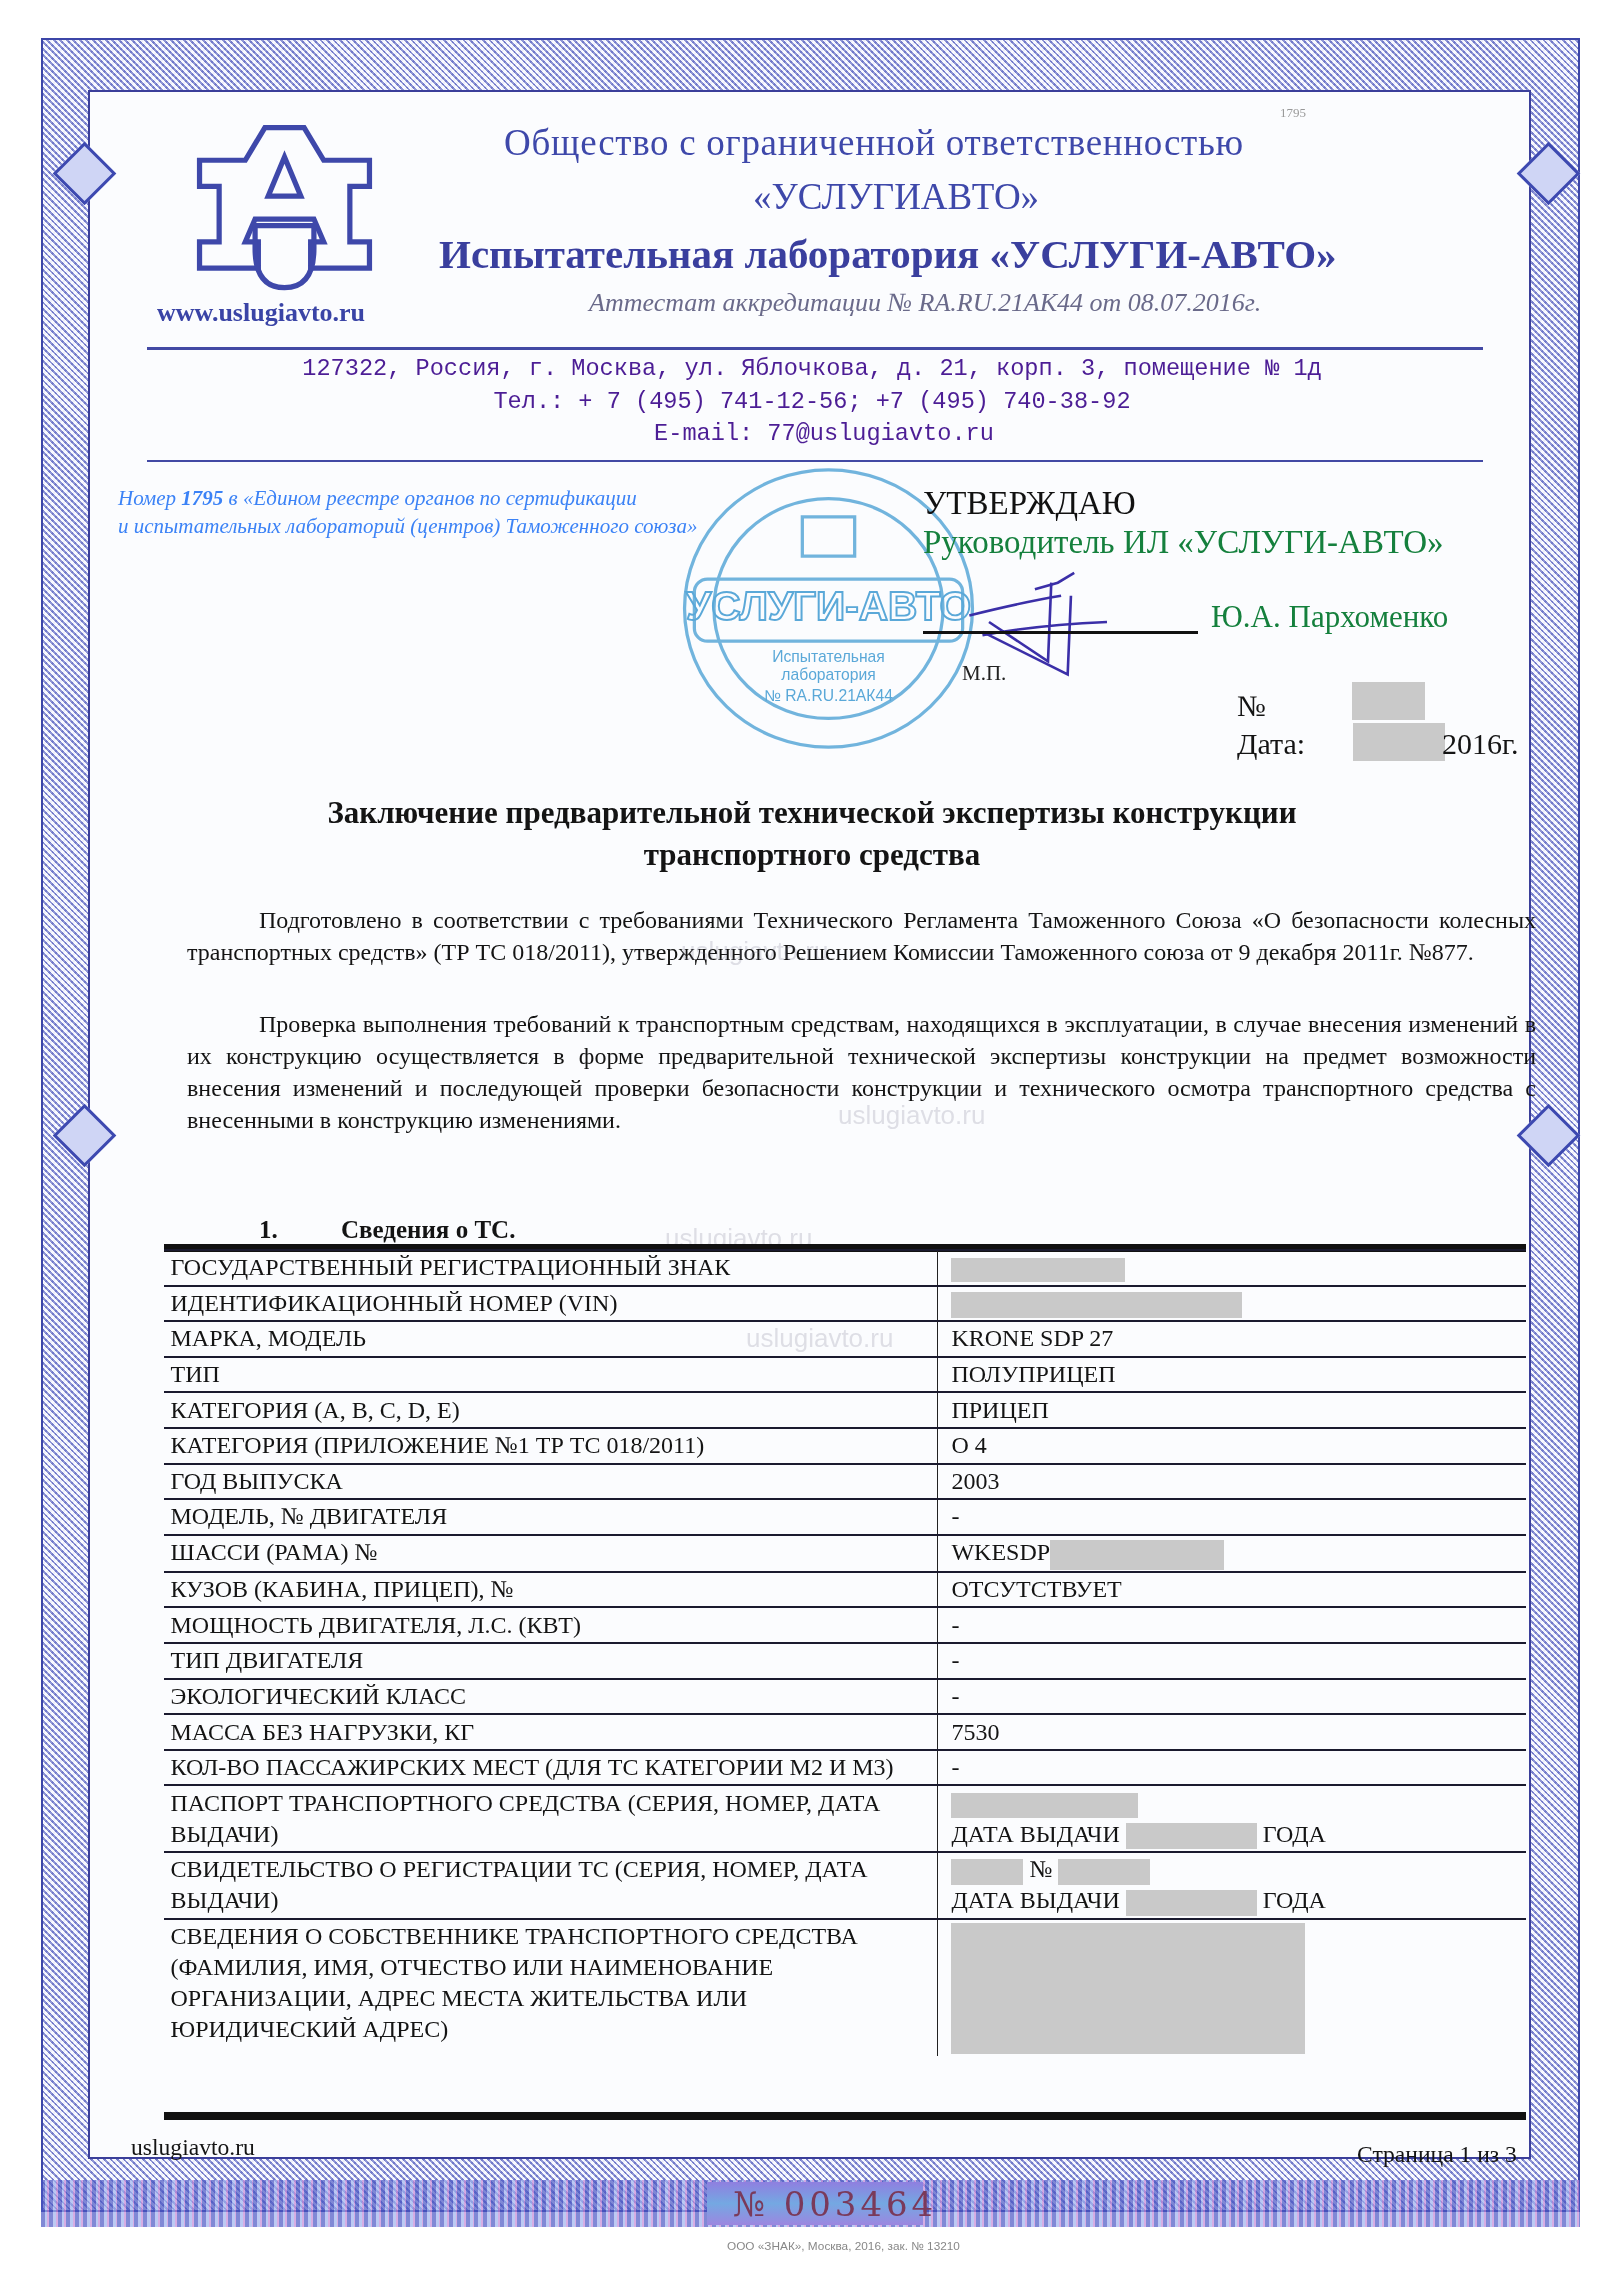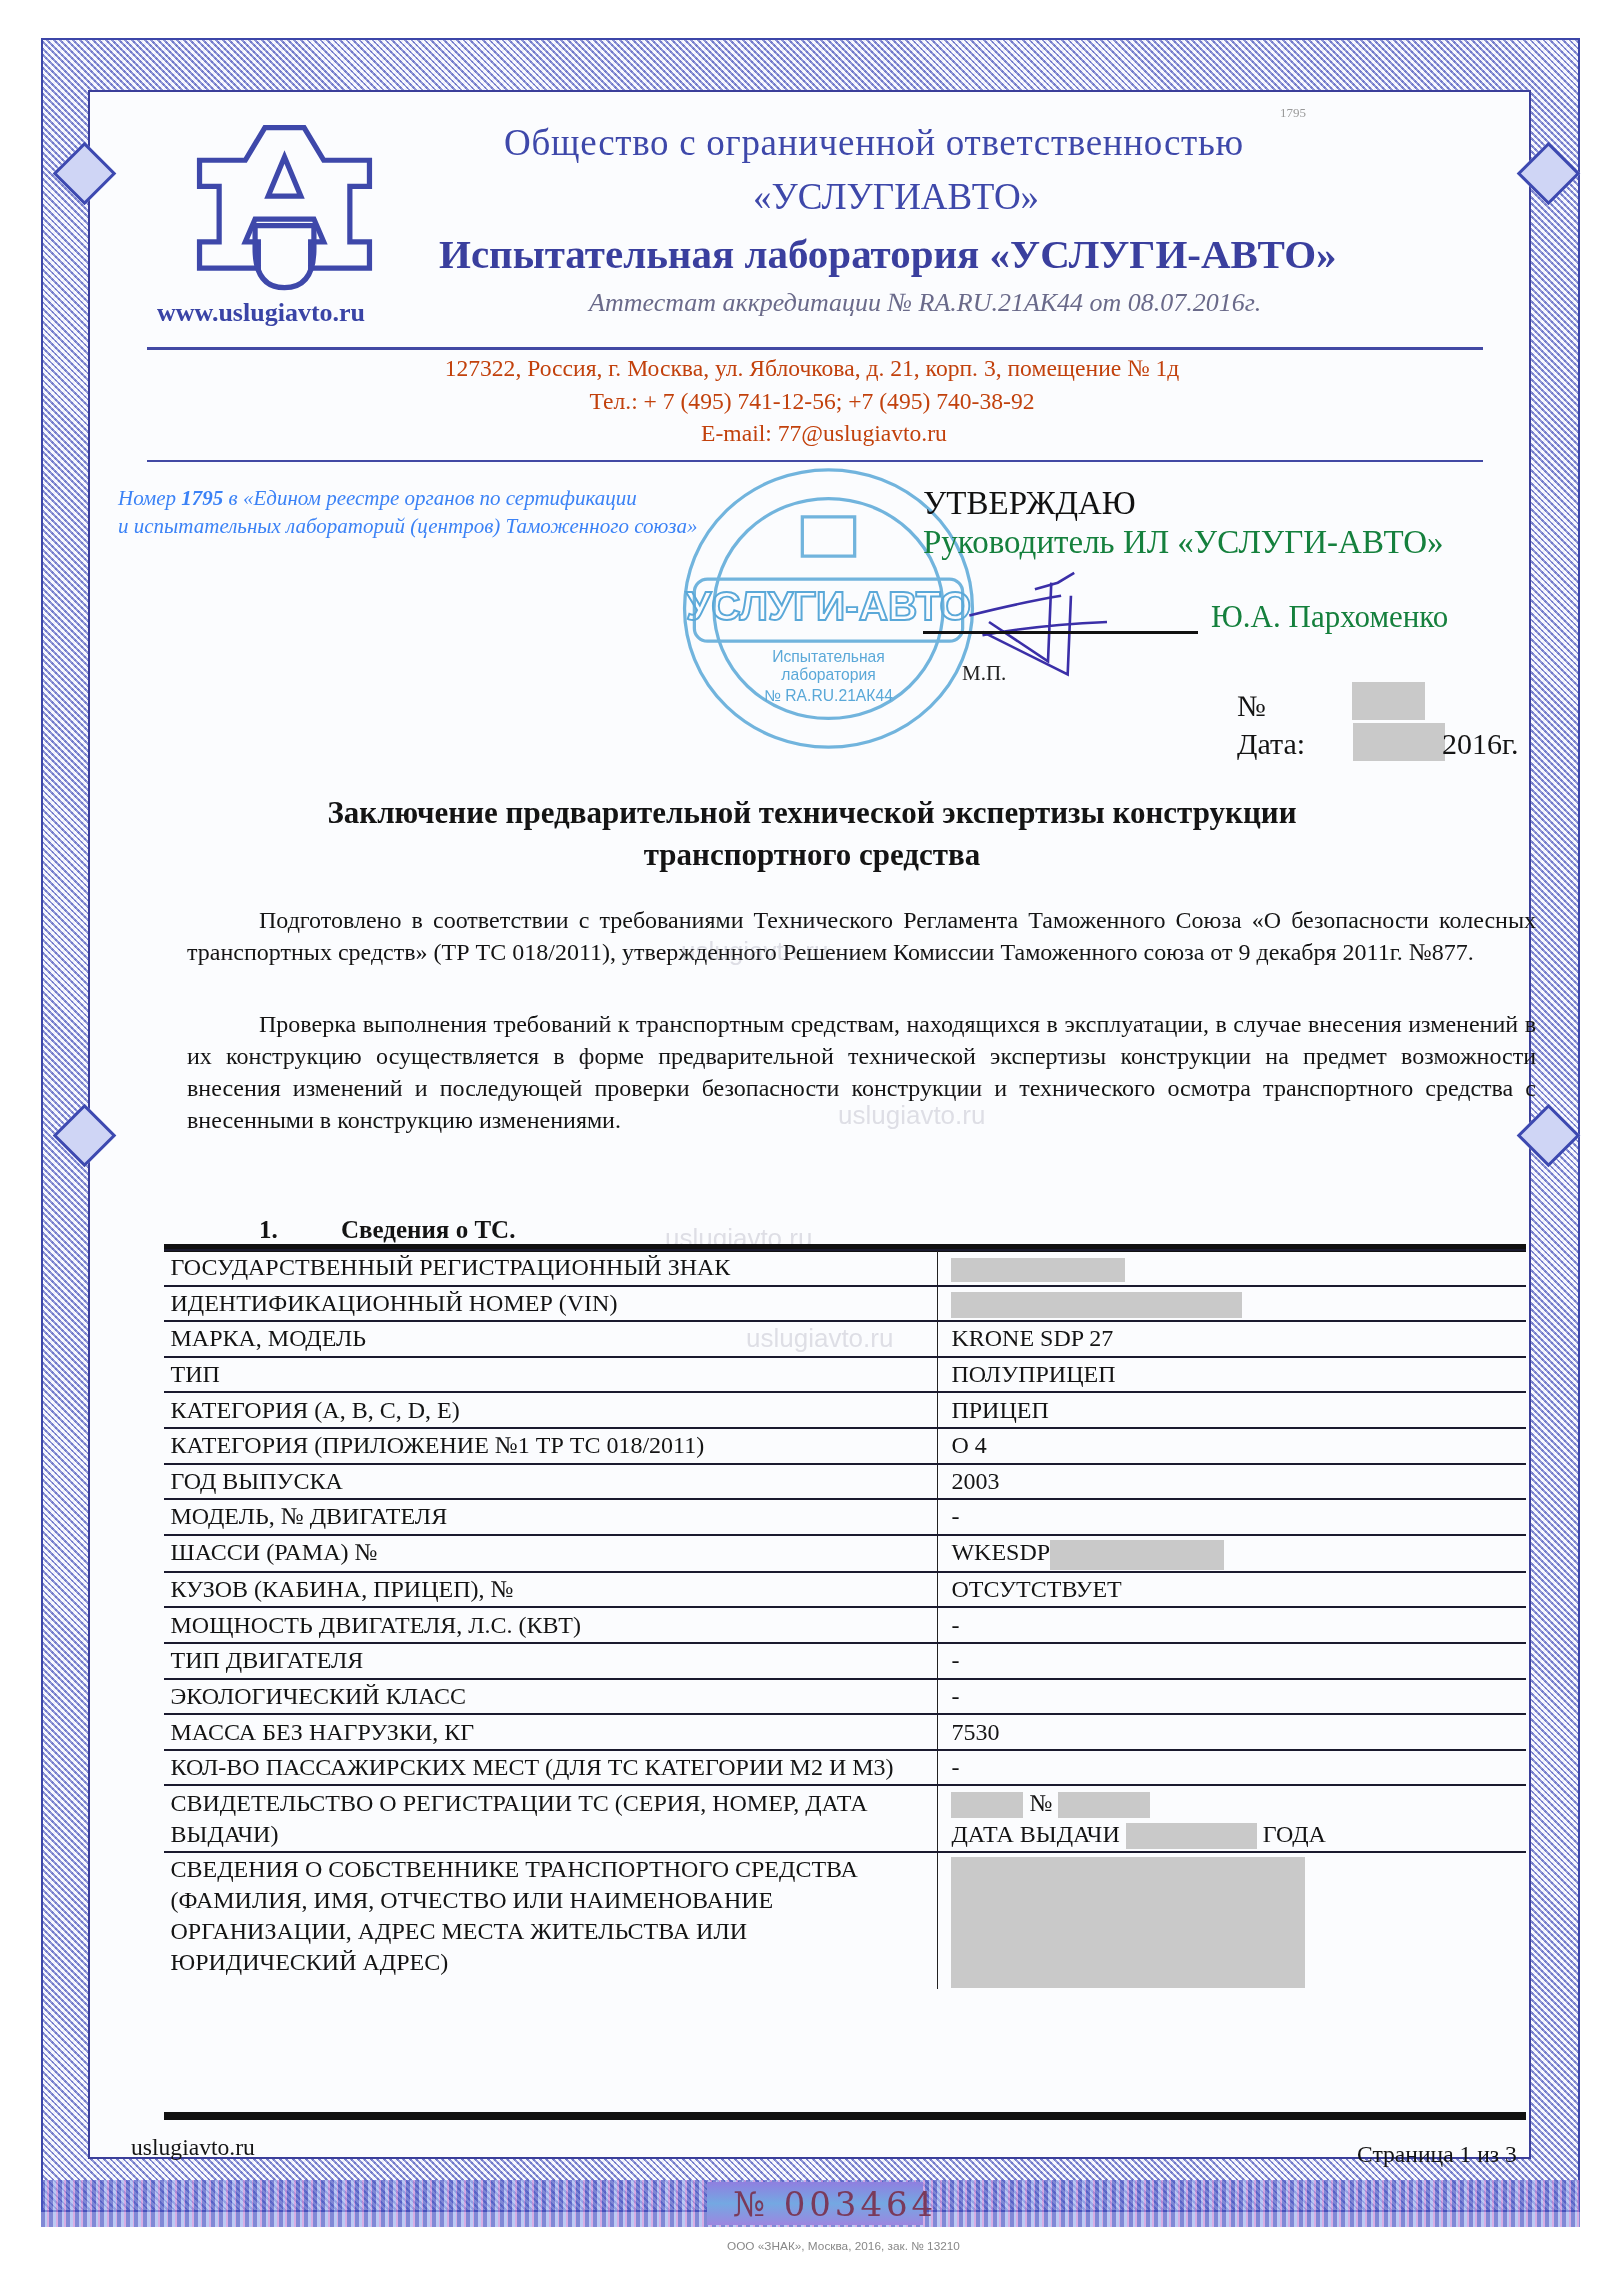--- a/index.html
+++ b/index.html
@@ -25,21 +25,21 @@
     background: #cfd5f5;
   }
   
   .logo { position: absolute; left: 193px; top: 121px; width: 183px; height: 170px; }
   .site-url { position: absolute; left: 157px; top: 298px; font-size: 26px; font-weight: bold; color: #3a44a6; }
   .org-line1 { position: absolute; left: 504px; top: 121px; font-size: 37px; color: #3e48aa; letter-spacing: 0.7px; }
   .org-line2 { position: absolute; left: 753px; top: 175px; font-size: 37px; color: #3e48aa; }
   .lab-name { position: absolute; left: 439px; top: 230px; font-size: 41px; font-weight: bold; color: #3a3f9e; }
   .accred { position: absolute; left: 589px; top: 288px; font-size: 26px; font-style: italic; color: #6a6a8a; }
   .hdr-rule { position: absolute; left: 147px; width: 1336px; height: 3.3px; background: #4249a4; }
-  .addr { position: absolute; left: 0; width: 1624px; text-align: center; font-size: 23.6px; color: #c2410c; }
+  .addr { position: absolute; left: 0; width: 1624px; text-align: center; font-size: 23.6px; color: #4c1d95; font-family: Liberation Mono, monospace; }
   
   .registry { position: absolute; left: 118px; top: 485px; font-size: 21px; font-style: italic; line-height: 27.5px; color: #3b82f6; }
   .registry b { font-weight: bold; }
   .stamp { position: absolute; left: 668px; top: 458px; width: 321px; height: 301px; }
   .approve-title { position: absolute; left: 923px; top: 485px; font-size: 33px; color: #111; }
   .approve-role { position: absolute; left: 923px; top: 524px; font-size: 33px; color: #15803d; }
   .sign-line { position: absolute; left: 923px; top: 631px; width: 275px; height: 2.6px; background: #111; }
   .signer { position: absolute; left: 1211px; top: 599px; font-size: 31px; color: #15803d; }
   .mp { position: absolute; left: 962px; top: 661px; font-size: 21px; color: #222; }
   .signature { position: absolute; left: 943px; top: 563px; width: 210px; height: 118px; }
@@ -207,20 +207,27 @@
       </tr>
   <tr>
         <td class="k">МАССА БЕЗ НАГРУЗКИ, КГ</td>
         <td class="v">7530</td>
       </tr>
   <tr>
         <td class="k">КОЛ-ВО ПАССАЖИРСКИХ МЕСТ (ДЛЯ ТС КАТЕГОРИИ М2 И М3)</td>
         <td class="v">-</td>
       </tr>
   <tr>
+    <td class="k">ПАСПОРТ ТРАНСПОРТНОГО СРЕДСТВА (СЕРИЯ, НОМЕР, ДАТА ВЫДАЧИ)</td>
+    <td class="v">
+      <div><span class="rbox" style="width:187px;height:25px;"></span></div>
+      <div><span>ДАТА ВЫДАЧИ</span> <span class="rbox" style="width:131px;height:26px;"></span> <span>ГОДА</span></div>
+    </td>
+  </tr>
+  <tr>
     <td class="k">СВИДЕТЕЛЬСТВО О РЕГИСТРАЦИИ ТС (СЕРИЯ, НОМЕР, ДАТА ВЫДАЧИ)</td>
     <td class="v">
       <div><span class="rbox" style="width:72px;height:26px;"></span> <span>№</span> <span class="rbox" style="width:92px;height:26px;"></span></div>
       <div><span>ДАТА ВЫДАЧИ</span> <span class="rbox" style="width:131px;height:26px;"></span> <span>ГОДА</span></div>
     </td>
   </tr>
   <tr>
     <td class="k">СВЕДЕНИЯ О СОБСТВЕННИКЕ ТРАНСПОРТНОГО СРЕДСТВА (ФАМИЛИЯ, ИМЯ, ОТЧЕСТВО ИЛИ НАИМЕНОВАНИЕ ОРГАНИЗАЦИИ, АДРЕС МЕСТА ЖИТЕЛЬСТВА ИЛИ ЮРИДИЧЕСКИЙ АДРЕС)</td>
     <td class="v">
           <span class="rbox" style="width:354px;height:131px;display:block;margin-top:2.6px;"></span>

